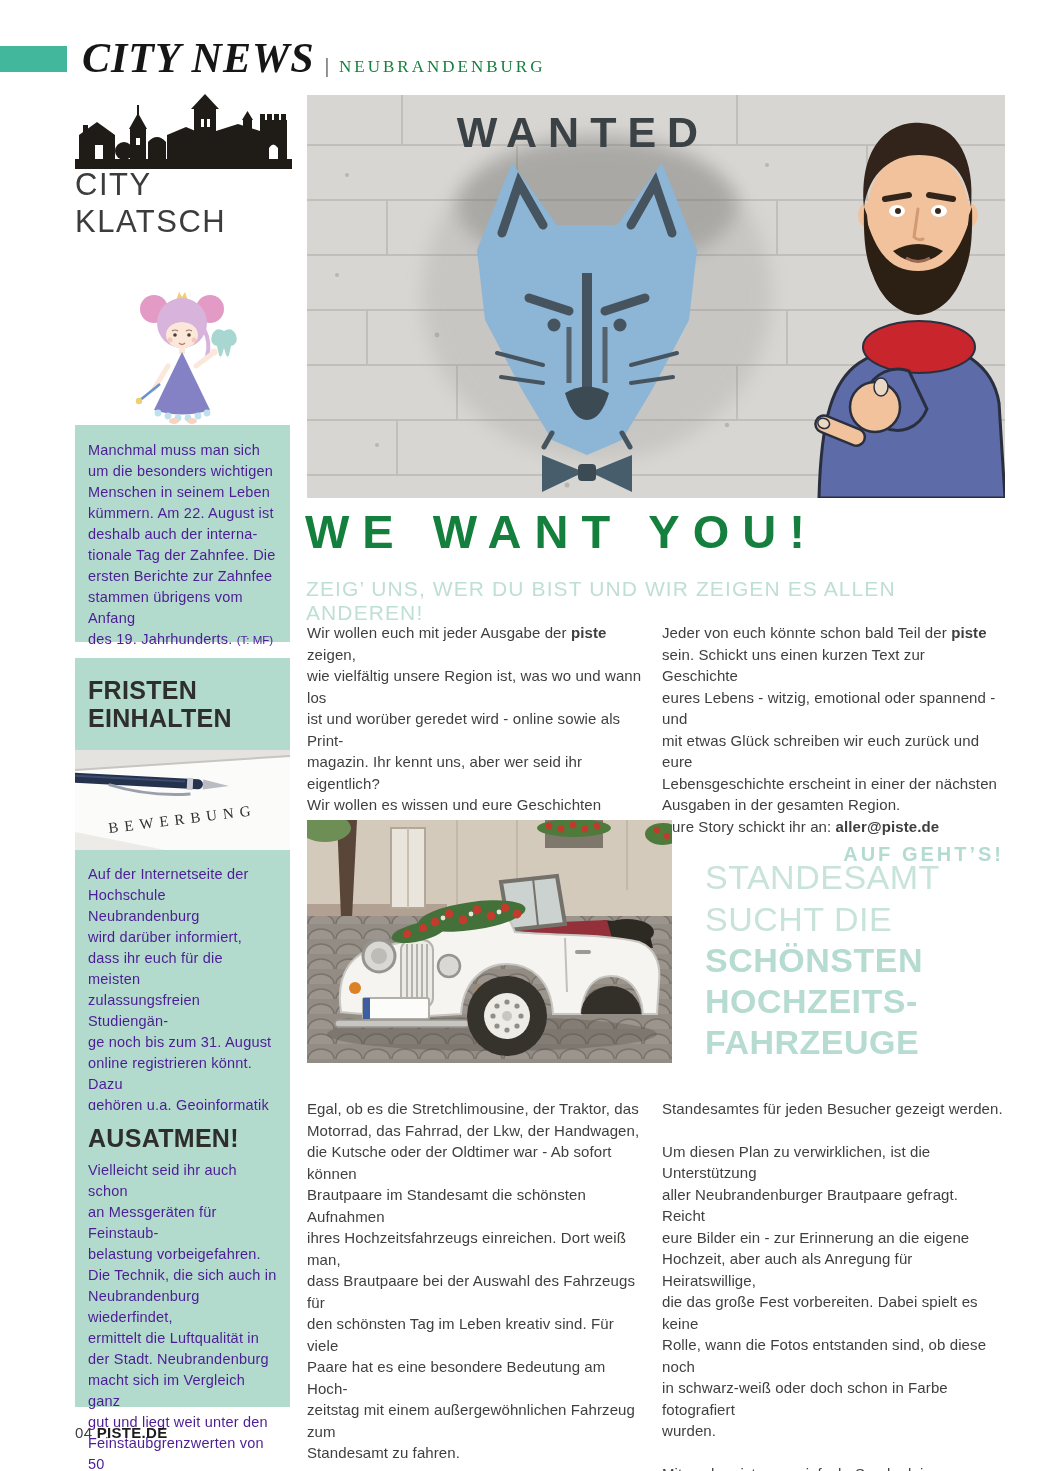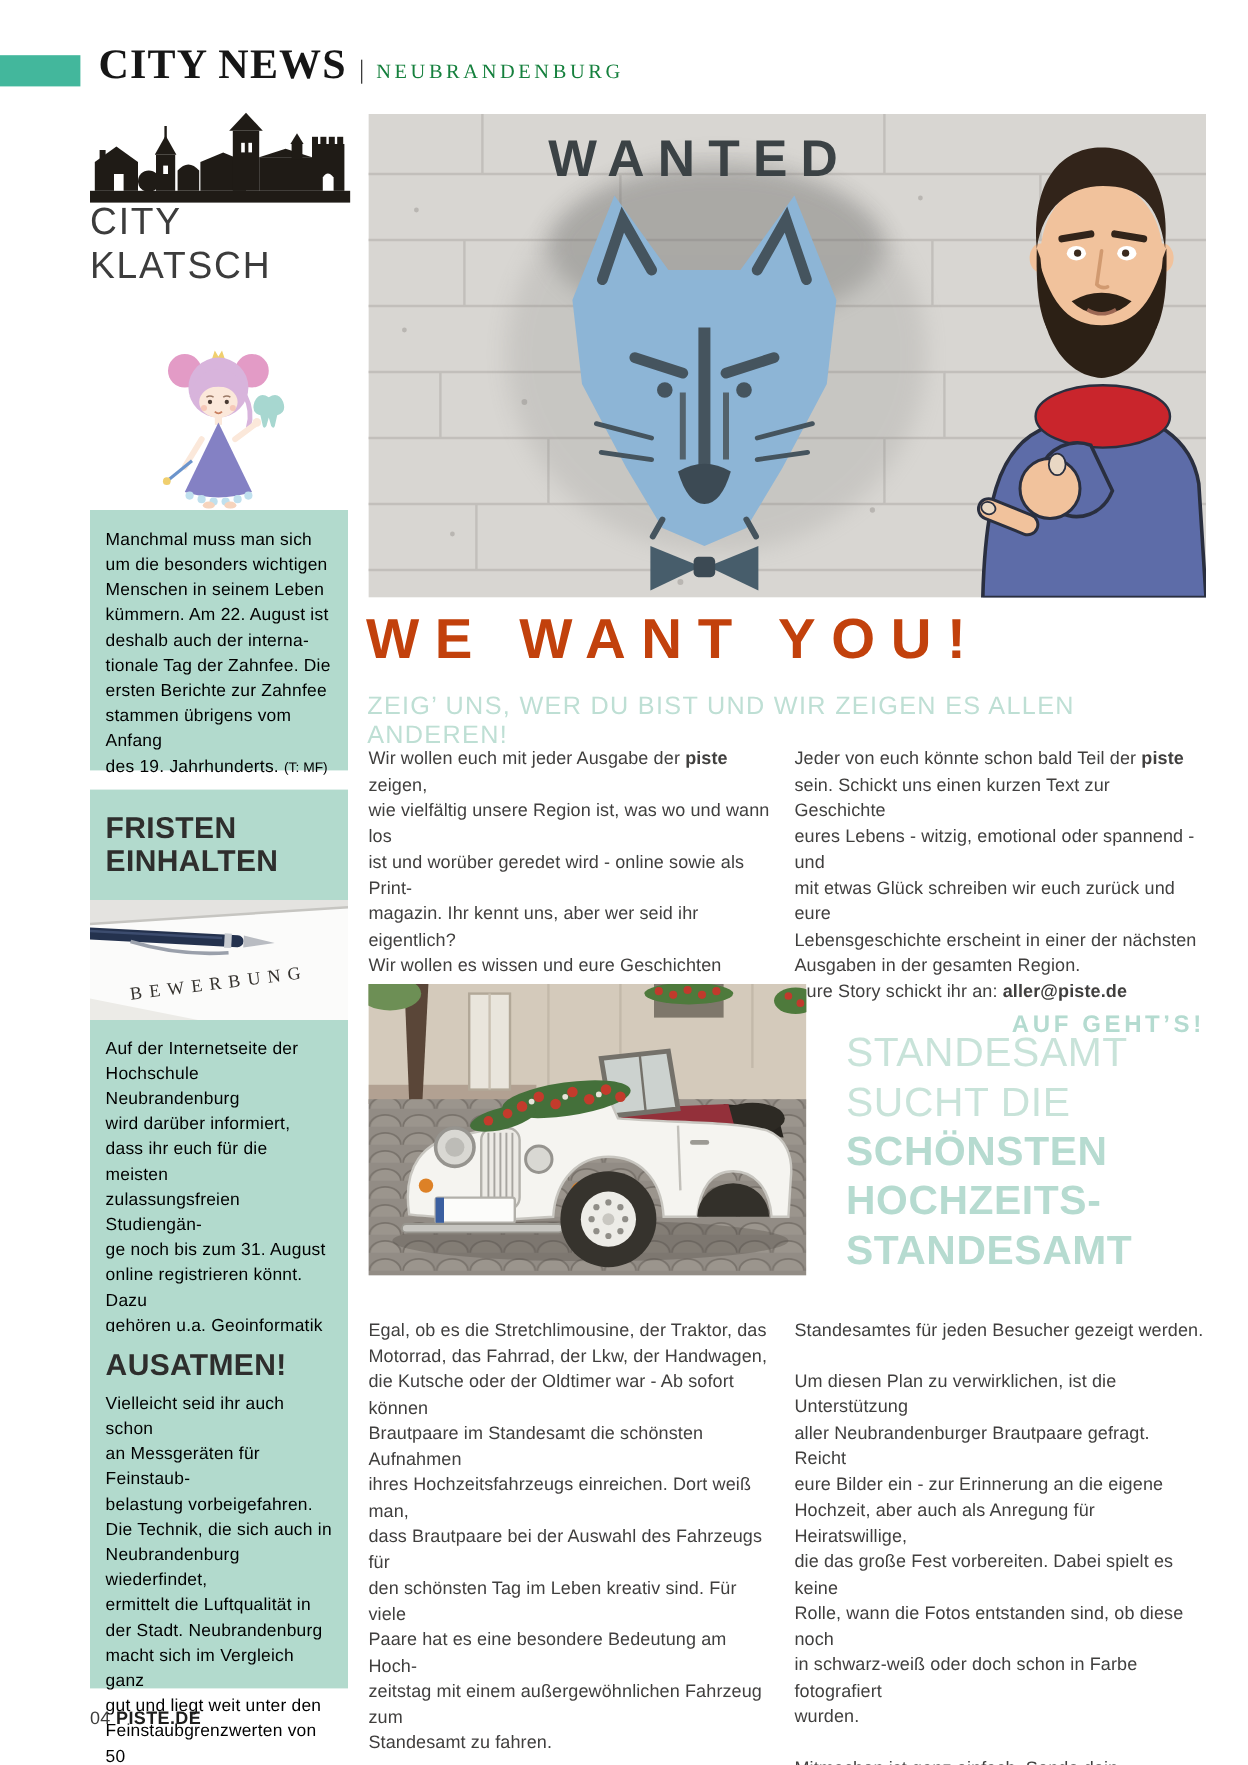--- a/index.html
+++ b/index.html
@@ -5,46 +5,46 @@
   html,body{margin:0;padding:0;background:#ffffff;}
   .page{position:relative;width:1040px;height:1471px;background:#ffffff;overflow:hidden;
         font-family:"Liberation Sans",sans-serif;color:#3f3e3d;}
   .abs{position:absolute;}
   .preline{white-space:pre-line;}
 
   
   .accent-bar{left:0;top:46px;width:67px;height:26px;background:#43b79c;}
   .masthead{left:82px;top:34px;width:700px;display:flex;align-items:baseline;gap:10px;
             font-family:"Liberation Serif",serif;color:#161616;}
-  .masthead .title{font-size:35px;font-weight:700;letter-spacing:1px;}
+  .masthead .title{font-size:42px;font-weight:700;letter-spacing:1px;font-style:italic;}
   .masthead .divider{font-size:22px;color:#3b3b3b;font-weight:400;}
   .masthead .location{font-size:17px;letter-spacing:3px;color:#15803d;}
 
   
   .skyline{left:75px;top:93px;width:217px;height:76px;}
   .brand{left:75px;top:167px;width:217px;font-size:31px;font-weight:400;letter-spacing:1.5px;
          color:#3c3c3c;transform:scaleY(1.02);}
   .mint{background:#b2dacd;}
   .badge{left:75px;top:207px;width:215px;height:83px;box-sizing:border-box;padding:9px 12px;
          font-size:24px;line-height:32px;color:#243530;letter-spacing:0.5px;}
   .fairy-wrap{left:122px;top:291px;width:126px;height:133px;}
-  .side-body{font-size:14.5px;line-height:21px;color:#000000;letter-spacing:0.2px;}
+  .side-body{font-size:14.5px;line-height:21px;color:#4c1d95;letter-spacing:0.2px;}
   .zahnfee-box{left:75px;top:425px;width:215px;height:217px;box-sizing:border-box;padding:15px 12px 12px 13px;}
   .fristen-box{left:75px;top:658px;width:215px;height:498px;box-sizing:border-box;padding:18px 12px 12px 13px;}
   .side-heading{font-size:25px;line-height:28px;font-weight:700;color:#2e2e2d;letter-spacing:0.3px;}
   .pen-wrap{width:215px;height:100px;margin:18px 0 14px -13px;display:block;}
   .ausatmen-box{left:75px;top:1110px;width:215px;height:297px;box-sizing:border-box;padding:14px 12px 12px 13px;}
   .ausatmen-box .side-heading{margin-bottom:8px;}
   .rich-small,.credit{font-size:11.5px;letter-spacing:0;}
   .rich-bold{font-weight:700;}
 
   
   .wall-wrap{left:307px;top:95px;width:698px;height:403px;}
   .headline{left:305px;top:504px;width:700px;font-size:47px;font-weight:700;letter-spacing:13px;
-            color:#c2410c;}
+            color:#15803d;}
   .subhead{left:306px;top:577px;width:700px;font-size:21px;letter-spacing:1.1px;color:#bedfd4;}
   .cols{left:307px;top:622px;width:698px;display:flex;gap:13px;}
   .col{width:342px;font-size:15px;line-height:21.5px;color:#403f3e;letter-spacing:0.1px;}
   .cta{margin-top:7px;text-align:right;font-size:20px;font-weight:700;letter-spacing:3px;color:#b4dbd0;}
   .car-wrap{left:307px;top:820px;width:365px;height:243px;}
   .st-title{left:705px;top:856px;width:300px;}
   .st-light{font-size:34px;line-height:42px;color:#c8e3d9;letter-spacing:0.5px;}
   .st-bold{font-size:34px;line-height:41px;font-weight:700;color:#b6dbd0;letter-spacing:0.5px;}
   .cols2{left:307px;top:1098px;width:703px;display:flex;gap:13px;}
   .col p{margin:0 0 21px 0;}
@@ -393,21 +393,21 @@
         <circle cx="164" cy="94" r="2.4"></circle>
         <circle cx="192" cy="92" r="2.4"></circle>
     </g>
   </svg>
 
   <div class="abs st-title">
     <div class="st-light preline">STANDESAMT
 SUCHT DIE</div>
     <div class="st-bold preline">SCHÖNSTEN
 HOCHZEITS-
-STANDESAMT</div>
+FAHRZEUGE</div>
   </div>
 
   <div class="abs cols2">
     <div class="col">
       <p class="preline">Egal, ob es die Stretchlimousine, der Traktor, das
 Motorrad, das Fahrrad, der Lkw, der Handwagen,
 die Kutsche oder der Oldtimer war - Ab sofort können
 Brautpaare im Standesamt die schönsten Aufnahmen
 ihres Hochzeitsfahrzeugs einreichen. Dort weiß man,
 dass Brautpaare bei der Auswahl des Fahrzeugs für

